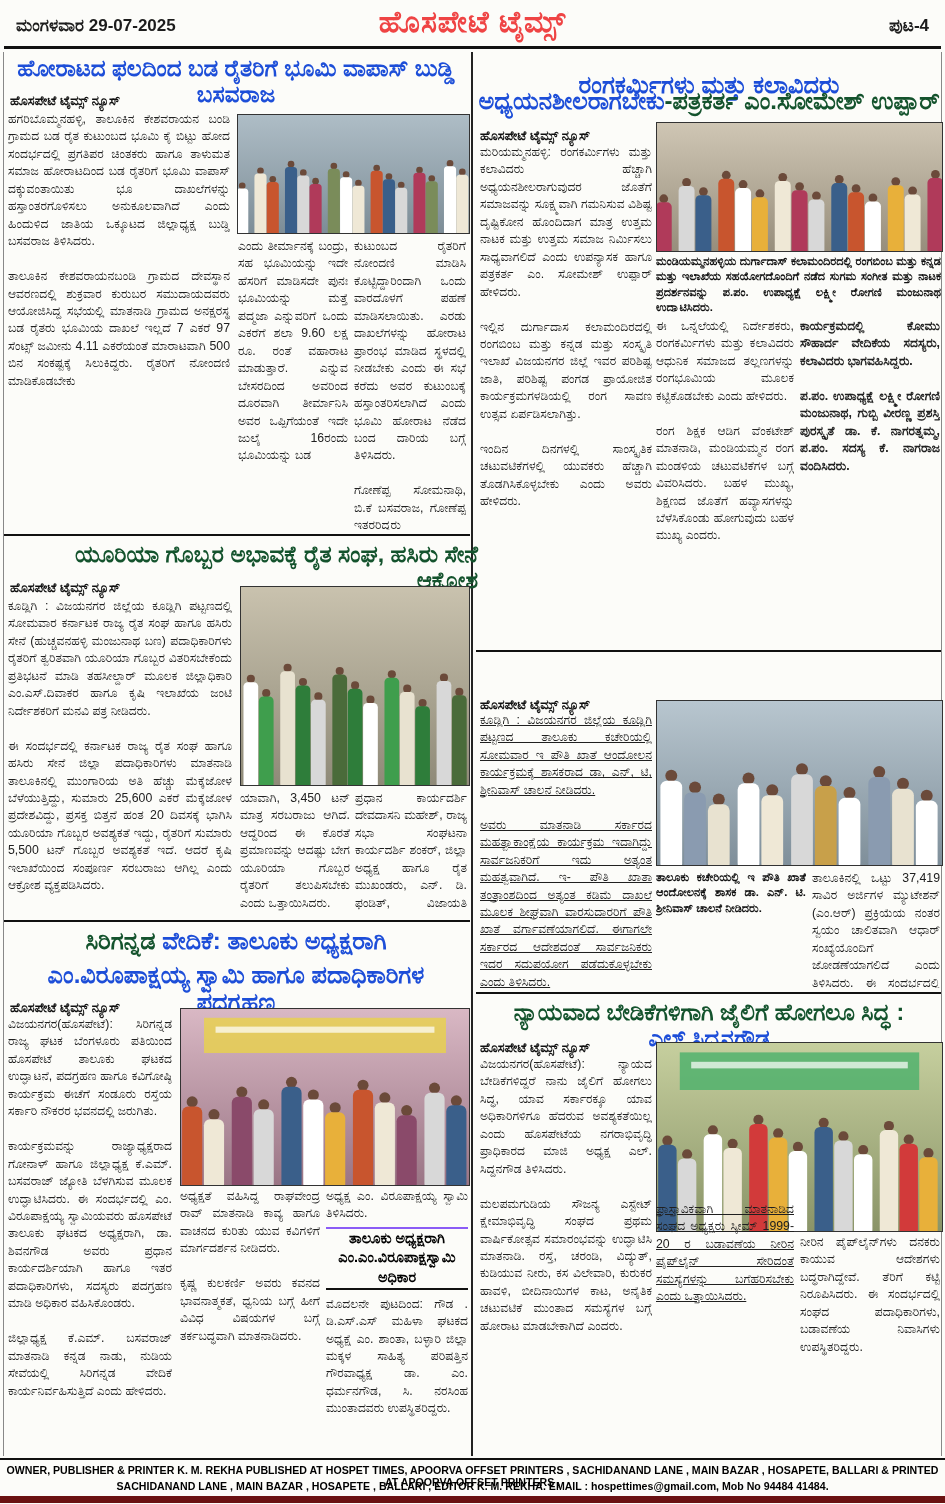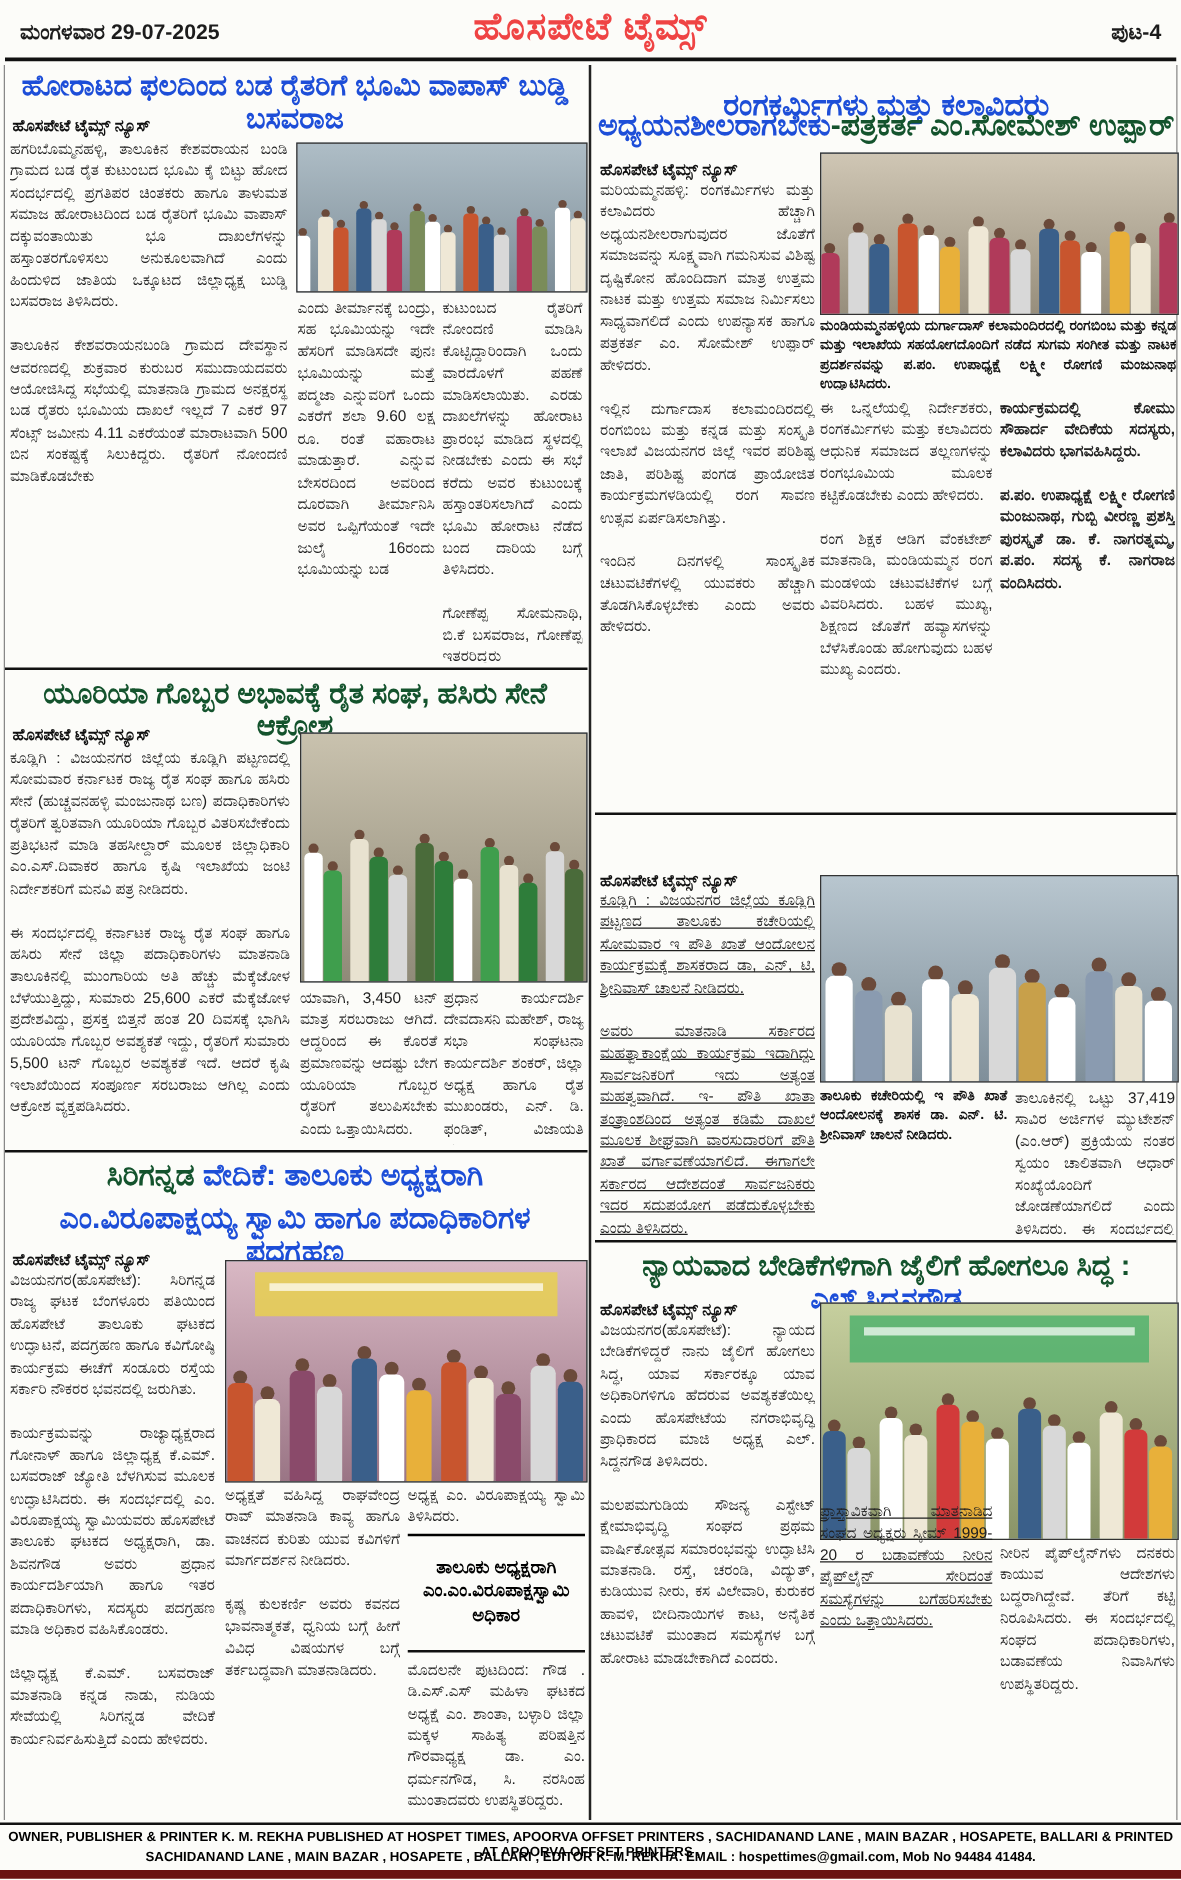--- a/index.html
+++ b/index.html
@@ -16,21 +16,21 @@
   
   .headline{position:absolute;text-align:center;font-weight:bold;line-height:1.12;}
   .blue{color:#1d4ed8;}
   .red{color:#14532d;}
   .byline{position:absolute;font-size:13px;font-weight:bold;color:#101010;}
   .col{position:absolute;font-size:12.3px;line-height:1.42;text-align:justify;
        white-space:pre-line;overflow:hidden;color:#202020;}
   .caption{position:absolute;font-size:11.3px;font-weight:bold;line-height:1.35;text-align:justify;
        white-space:pre-line;overflow:hidden;color:#111;}
   .photo{position:absolute;border:1px solid #333;overflow:hidden;background:#9aa5ad;}
-  .subhead-box{border-top:2px solid #000000;border-bottom:2px solid #111;padding:16px 2px;margin:4px 0 6px 0;
+  .subhead-box{border-top:2px solid #8b5cf6;border-bottom:2px solid #111;padding:0 2px;margin:4px 0 6px 0;
        text-align:center;font-weight:bold;font-size:14.5px;line-height:1.35;white-space:pre-line;color:#000;}
   .subcol{position:absolute;font-size:12.3px;line-height:1.42;text-align:justify;overflow:hidden;color:#202020;}
   .subcol .lead-line{white-space:pre-line;}
   
   .footer-line{position:absolute;left:0;right:0;text-align:center;font-size:10.6px;font-weight:bold;color:#000;}
 </style>
 </head>
 <body>
 
 <div class="page">
@@ -89,21 +89,21 @@
       </svg></div>
   <div class="col" style="left:8px;top:111px;width:222px;height:420px;">ಹಗರಿಬೊಮ್ಮನಹಳ್ಳಿ, ತಾಲೂಕಿನ ಕೇಶವರಾಯನ ಬಂಡಿ ಗ್ರಾಮದ ಬಡ ರೈತ ಕುಟುಂಬದ ಭೂಮಿ ಕೈ ಬಿಟ್ಟು ಹೋದ ಸಂದರ್ಭದಲ್ಲಿ ಪ್ರಗತಿಪರ ಚಿಂತಕರು ಹಾಗೂ ತಾಳುಮತ ಸಮಾಜ ಹೋರಾಟದಿಂದ ಬಡ ರೈತರಿಗೆ ಭೂಮಿ ವಾಪಾಸ್ ದಕ್ಕುವಂತಾಯಿತು ಭೂ ದಾಖಲೆಗಳನ್ನು ಹಸ್ತಾಂತರಗೊಳಿಸಲು ಅನುಕೂಲವಾಗಿದೆ ಎಂದು ಹಿಂದುಳಿದ ಜಾತಿಯ ಒಕ್ಕೂಟದ ಜಿಲ್ಲಾಧ್ಯಕ್ಷ ಬುಡ್ಡಿ ಬಸವರಾಜ ತಿಳಿಸಿದರು.
 
 ತಾಲೂಕಿನ ಕೇಶವರಾಯನಬಂಡಿ ಗ್ರಾಮದ ದೇವಸ್ಥಾನ ಆವರಣದಲ್ಲಿ ಶುಕ್ರವಾರ ಕುರುಬರ ಸಮುದಾಯದವರು ಆಯೋಜಿಸಿದ್ದ ಸಭೆಯಲ್ಲಿ ಮಾತನಾಡಿ ಗ್ರಾಮದ ಅನಕ್ಷರಸ್ಥ ಬಡ ರೈತರು ಭೂಮಿಯ ದಾಖಲೆ ಇಲ್ಲದೆ 7 ಎಕರೆ 97 ಸೆಂಟ್ಸ್ ಜಮೀನು 4.11 ಎಕರೆಯಂತೆ ಮಾರಾಟವಾಗಿ 500 ಬಿನ ಸಂಕಷ್ಟಕ್ಕೆ ಸಿಲುಕಿದ್ದರು. ರೈತರಿಗೆ ನೋಂದಣಿ ಮಾಡಿಕೊಡಬೇಕು</div>
   <div class="col" style="left:238px;top:238px;width:110px;height:292px;">ಎಂದು ತೀರ್ಮಾನಕ್ಕೆ ಬಂದ್ರು, ಸಹ ಭೂಮಿಯನ್ನು ಇದೇ ಹೆಸರಿಗೆ ಮಾಡಿಸದೇ ಪುನಃ ಭೂಮಿಯನ್ನು ಮತ್ತೆ ಪದ್ಮಜಾ ಎನ್ನುವರಿಗೆ ಒಂದು ಎಕರೆಗೆ ಶಲಾ 9.60 ಲಕ್ಷ ರೂ. ರಂತೆ ವಹಾರಾಟ ಮಾಡುತ್ತಾರೆ. ಎನ್ನುವ ಬೇಸರದಿಂದ ಅವರಿಂದ ದೂರವಾಗಿ ತೀರ್ಮಾನಿಸಿ ಅವರ ಒಪ್ಪಿಗೆಯಂತೆ ಇದೇ ಜುಲೈ 16ರಂದು ಭೂಮಿಯನ್ನು ಬಡ</div>
   <div class="col" style="left:354px;top:238px;width:112px;height:292px;">ಕುಟುಂಬದ ರೈತರಿಗೆ ನೋಂದಣಿ ಮಾಡಿಸಿ ಕೊಟ್ಟಿದ್ದಾರಿಂದಾಗಿ ಒಂದು ವಾರದೊಳಗೆ ಪಹಣೆ ಮಾಡಿಸಲಾಯಿತು. ಎರಡು ದಾಖಲೆಗಳನ್ನು ಹೋರಾಟ ಪ್ರಾರಂಭ ಮಾಡಿದ ಸ್ಥಳದಲ್ಲಿ ನೀಡಬೇಕು ಎಂದು ಈ ಸಭೆ ಕರೆದು ಅವರ ಕುಟುಂಬಕ್ಕೆ ಹಸ್ತಾಂತರಿಸಲಾಗಿದೆ ಎಂದು ಭೂಮಿ ಹೋರಾಟ ನೆಡೆದ ಬಂದ ದಾರಿಯ ಬಗ್ಗೆ ತಿಳಿಸಿದರು.
 
 ಗೋಣೆಪ್ಪ ಸೋಮನಾಥಿ, ಬಿ.ಕೆ ಬಸವರಾಜ, ಗೋಣೆಪ್ಪ ಇತರರಿದ್ದರು</div>
   <div class="rule-h" style="left:4px;width:466px;top:534px;height:2px;"></div>
 
-  <div class="headline red" style="left:6px;top:542px;width:460px;font-size:23px;">ಯೂರಿಯಾ ಗೊಬ್ಬರ ಅಭಾವಕ್ಕೆ ರೈತ ಸಂಘ, ಹಸಿರು ಸೇನೆ ಆಕ್ರೋಶ</div>
+  <div class="headline red" style="left:18px;top:542px;width:460px;font-size:23px;text-align:right;">ಯೂರಿಯಾ ಗೊಬ್ಬರ ಅಭಾವಕ್ಕೆ ರೈತ ಸಂಘ, ಹಸಿರು ಸೇನೆ ಆಕ್ರೋಶ</div>
   <div class="byline" style="left:10px;top:580px;">ಹೊಸಪೇಟೆ ಟೈಮ್ಸ್ ನ್ಯೂಸ್</div>
   <div class="photo" style="left:240px;top:586px;width:228px;height:198px;"><svg width="228" height="198" viewBox="0 0 228 198" xmlns="http://www.w3.org/2000/svg">
         <defs>
           <linearGradient id="g1" x1="0" y1="0" x2="0" y2="1">
             <stop offset="0" stop-color="#c9c2ae"></stop>
             <stop offset="1" stop-color="#8f8a78"></stop>
           </linearGradient>
         </defs>
         <rect width="228" height="198" fill="url(#g1)"></rect>
         <circle cx="9.851704996034893" cy="91.85567010309276" r="4.051384615384616" fill="#6b4a3a"></circle>

